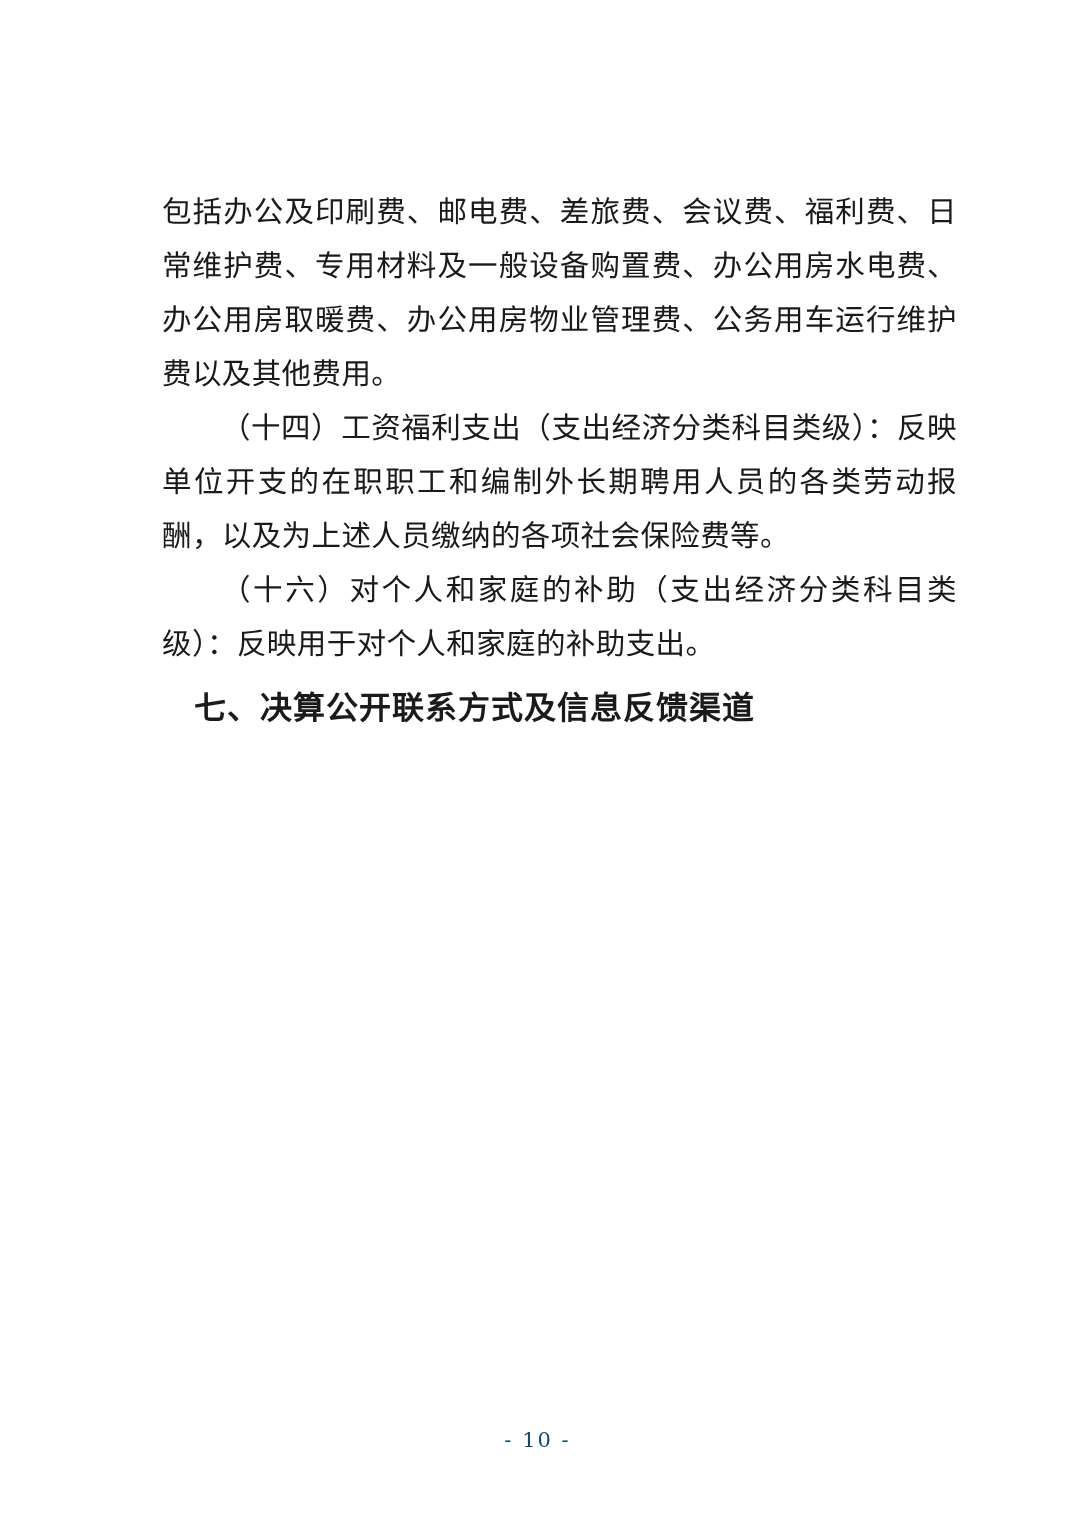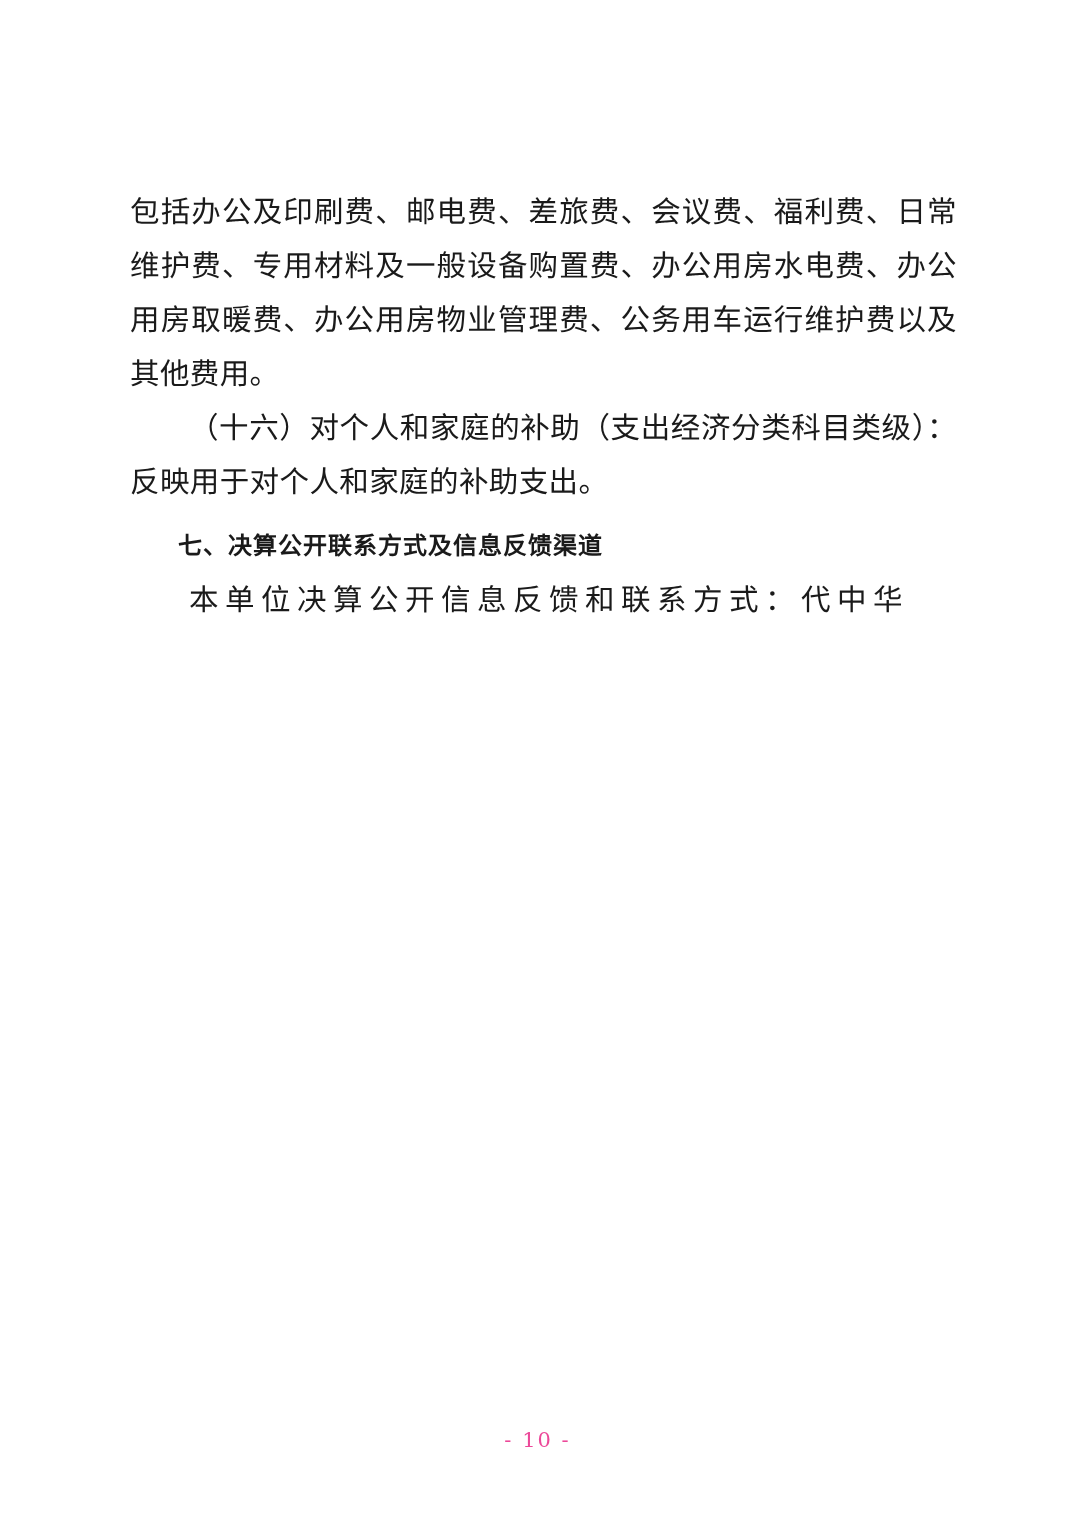--- a/index.html
+++ b/index.html
@@ -32,67 +32,68 @@
     text-justify: inter-ideograph;
     letter-spacing: 0.4px;
   }
   p {
     margin: 0;
   }
   .indent {
     text-indent: 2em;
   }
   .section-heading {
-    font-size: 24px;
+    font-size: 32px;
     line-height: 54px;
     font-weight: bold;
     text-indent: 2em;
     margin-top: 10px;
     letter-spacing: 1px;
     font-family: "DejaVu Sans", "Liberation Sans", sans-serif;
   }
   .contact-line {
     text-indent: 2em;
     letter-spacing: 6.5px;
     word-spacing: 2px;
   }
   .phone-line {
     letter-spacing: 0.5px;
   }
   .block {
     margin-bottom: 0;
+    margin-left: 32px;
   }
   .page-number {
     position: absolute;
     left: 0;
     right: 0;
     bottom: 68px;
     text-align: center;
     font-size: 21px;
     font-family: "DejaVu Serif", "Liberation Serif", serif;
-    color: #ec4899;
+    color: #0c4a6e;
     letter-spacing: 2px;
   }
 </style>
 </head>
 <body>
 
 <div class="page">
 
   <div class="body-text">
 
     <p class="block">包括办公及印刷费、邮电费、差旅费、会议费、福利费、日常维护费、专用材料及一般设备购置费、办公用房水电费、办公用房取暖费、办公用房物业管理费、公务用车运行维护费以及其他费用。</p>
 
+    <p class="block indent">（十四）工资福利支出（支出经济分类科目类级）：反映单位开支的在职职工和编制外长期聘用人员的各类劳动报酬，以及为上述人员缴纳的各项社会保险费等。</p>
 
 
     <p class="block indent">（十六）对个人和家庭的补助（支出经济分类科目类级）：反映用于对个人和家庭的补助支出。</p>
 
 
     <p class="section-heading">七、决算公开联系方式及信息反馈渠道</p>
 
-    <p class="block contact-line">本单位决算公开信息反馈和联系方式：代中华</p>
 
 
   </div>
 
   <div class="page-number">- 10 -</div>
 
 </div>
 
 </body></html>

